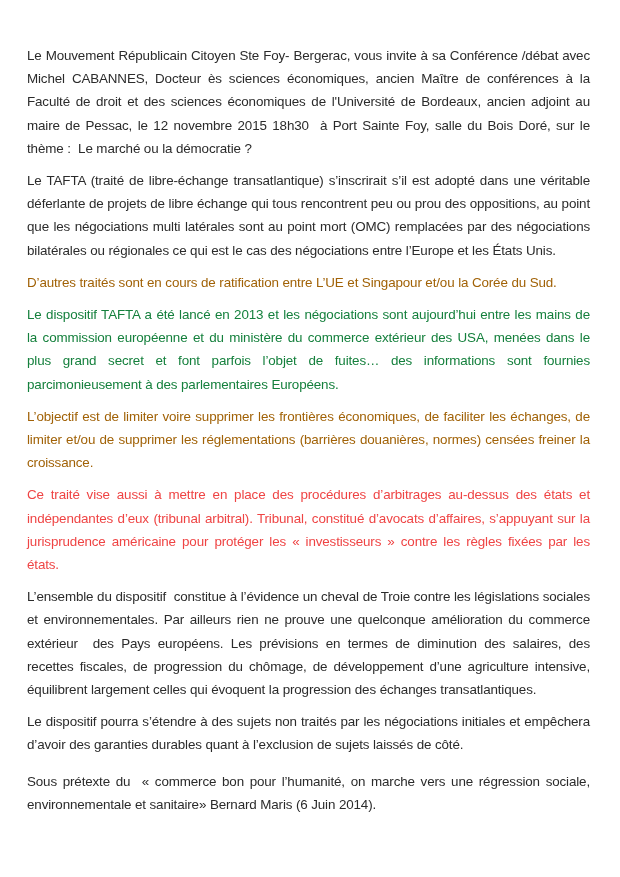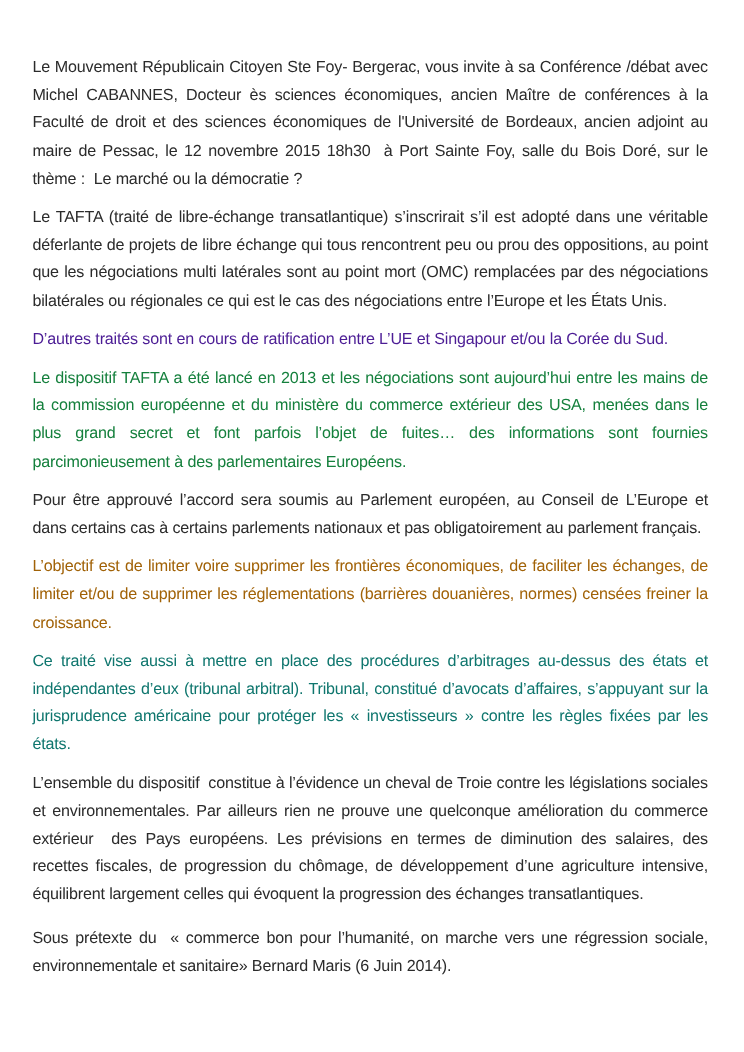--- a/index.html
+++ b/index.html
@@ -44,29 +44,29 @@
 </head>
 <body style="background: rgb(255, 255, 255);">
 
 <div class="page" style="background: rgb(255, 255, 255);">
   <article class="doc-body">
 
     <p class="para" style="color: rgb(43, 43, 43);">Le Mouvement Républicain Citoyen Ste Foy- Bergerac, vous invite à sa Conférence /débat avec Michel CABANNES, Docteur ès sciences économiques, ancien Maître de conférences à la Faculté de droit et des sciences économiques de l'Université de Bordeaux, ancien adjoint au maire de Pessac, le 12 novembre 2015 18h30  à Port Sainte Foy, salle du Bois Doré, sur le thème :  Le marché ou la démocratie ?</p>
 
     <p class="para" style="color: rgb(43, 43, 43);">Le TAFTA (traité de libre-échange transatlantique) s’inscrirait s’il est adopté dans une véritable déferlante de projets de libre échange qui tous rencontrent peu ou prou des oppositions, au point que les négociations multi latérales sont au point mort (OMC) remplacées par des négociations bilatérales ou régionales ce qui est le cas des négociations entre l’Europe et les États Unis.</p>
 
-    <p class="para" style="color: #4c1d95;">D’autres traités sont en cours de ratification entre L’UE et Singapour et/ou la Corée du Sud.</p>
+    <p class="para" style="color: #a16207;">D’autres traités sont en cours de ratification entre L’UE et Singapour et/ou la Corée du Sud.</p>
 
     <p class="para" style="color: #15803d;">Le dispositif TAFTA a été lancé en 2013 et les négociations sont aujourd’hui entre les mains de la commission européenne et du ministère du commerce extérieur des USA, menées dans le plus grand secret et font parfois l’objet de fuites… des informations sont fournies parcimonieusement à des parlementaires Européens.</p>
 
-    <p class="para" style="color: rgb(43, 43, 43);">Pour être approuvé l’accord sera soumis au Parlement européen, au Conseil de L’Europe et dans certains cas à certains parlements nationaux et pas obligatoirement au parlement français.</p>
 
     <p class="para" style="color: #a16207;">L’objectif est de limiter voire supprimer les frontières économiques, de faciliter les échanges, de limiter et/ou de supprimer les réglementations (barrières douanières, normes) censées freiner la croissance.</p>
 
-    <p class="para" style="color: #0f766e;">Ce traité vise aussi à mettre en place des procédures d’arbitrages au-dessus des états et indépendantes d’eux (tribunal arbitral). Tribunal, constitué d’avocats d’affaires, s’appuyant sur la jurisprudence américaine pour protéger les « investisseurs » contre les règles fixées par les états.</p>
+    <p class="para" style="color: #ef4444;">Ce traité vise aussi à mettre en place des procédures d’arbitrages au-dessus des états et indépendantes d’eux (tribunal arbitral). Tribunal, constitué d’avocats d’affaires, s’appuyant sur la jurisprudence américaine pour protéger les « investisseurs » contre les règles fixées par les états.</p>
 
     <p class="para" style="color: rgb(43, 43, 43);">L’ensemble du dispositif  constitue à l’évidence un cheval de Troie contre les législations sociales et environnementales. Par ailleurs rien ne prouve une quelconque amélioration du commerce extérieur  des Pays européens. Les prévisions en termes de diminution des salaires, des recettes fiscales, de progression du chômage, de développement d’une agriculture intensive, équilibrent largement celles qui évoquent la progression des échanges transatlantiques.</p>
 
+    <p class="para" style="color: rgb(43, 43, 43);">Le dispositif pourra s’étendre à des sujets non traités par les négociations initiales et empêchera d’avoir des garanties durables quant à l’exclusion de sujets laissés de côté.</p>
 
     <p class="para" style="color: rgb(43, 43, 43); margin-top: 13px;">Sous prétexte du  « commerce bon pour l’humanité, on marche vers une régression sociale, environnementale et sanitaire» Bernard Maris (6 Juin 2014).</p>
 
   </article>
 </div>
 
 </body></html>

